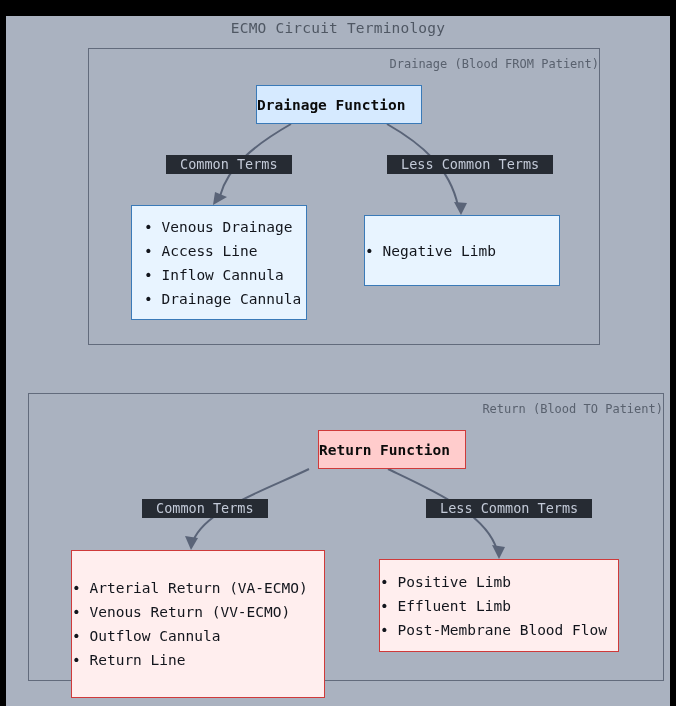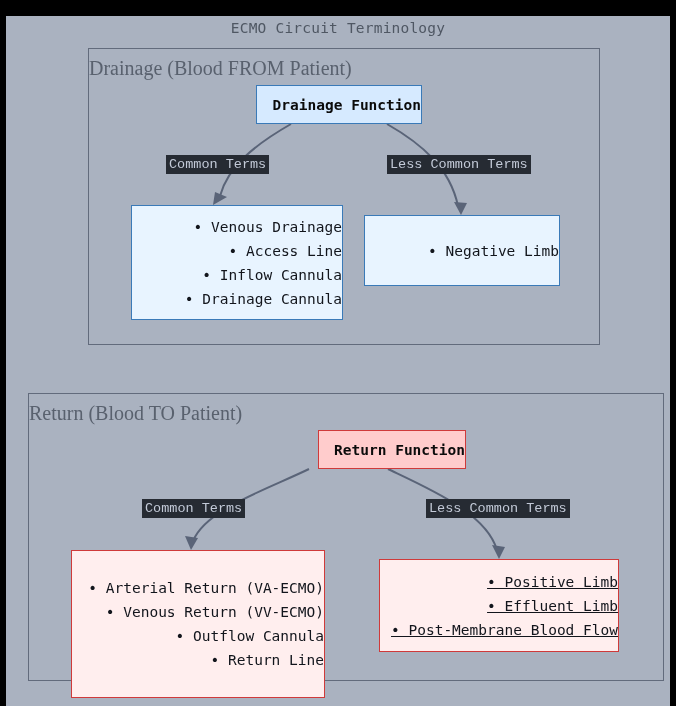--- a/index.html
+++ b/index.html
@@ -42,32 +42,31 @@
     box-sizing: border-box;
   }
   #subgraph-drainage { left: 82px; top: 32px; width: 512px; height: 297px; }
   #subgraph-return   { left: 22px; top: 377px; width: 636px; height: 288px; }
 
   .subgraph-title {
     position: absolute;
     left: 0;
     top: 8px;
     width: 100%;
-    text-align: left;
-    font-size: 20px;
+    text-align: right;
+    font-size: 12px;
     color: #59616e;
-    font-family: Liberation Serif, serif;
   }
 
   .node {
     position: absolute;
     box-sizing: border-box;
     display: flex;
     flex-direction: column;
-    align-items: flex-end;
+    align-items: flex-start;
     justify-content: center;
   }
 
   .node-root {
     border-width: 1.6px;
     border-style: solid;
     font-size: 14.5px;
     font-weight: bold;
     color: #0b0b0b;
   }
@@ -85,35 +84,34 @@
 
   .node-list .li {
     display: block;
     text-align: center;
     line-height: 24px;
     white-space: nowrap;
   }
 
   
   #node-drainage-function { left: 250px; top: 69px;  width: 166px; height: 39px; }
-  #node-drainage-common   { left: 125px; top: 189px; width: 212px; height: 115px; }
+  #node-drainage-common   { left: 125px; top: 189px; width: 176px; height: 115px; padding-left: 12px; }
   #node-drainage-less     { left: 358px; top: 199px; width: 196px; height: 71px; }
   #node-return-function   { left: 268px; top: 414px; width: 148px; height: 39px; }
   #node-return-common     { left: 65px;  top: 534px; width: 254px; height: 148px; }
-  #node-return-less       { left: 373px; top: 543px; width: 240px; height: 93px; text-decoration: underline; }
+  #node-return-less       { left: 373px; top: 543px; width: 240px; height: 93px; }
 
   .edge-label {
     position: absolute;
     background: #262b33;
     color: #c3cad8;
     font-size: 13.5px;
-    padding: 1px 3px;
+    padding: 1px 14px;
     white-space: nowrap;
     line-height: 17px;
-    font-family: Liberation Mono, monospace;
   }
   #edge-label-d-common { left: 160px; top: 139px; }
   #edge-label-d-less   { left: 381px; top: 139px; }
   #edge-label-r-common { left: 136px; top: 483px; }
   #edge-label-r-less   { left: 420px; top: 483px; }
 
   #edges-layer {
     position: absolute;
     left: 0; top: 0;
     width: 664px;

